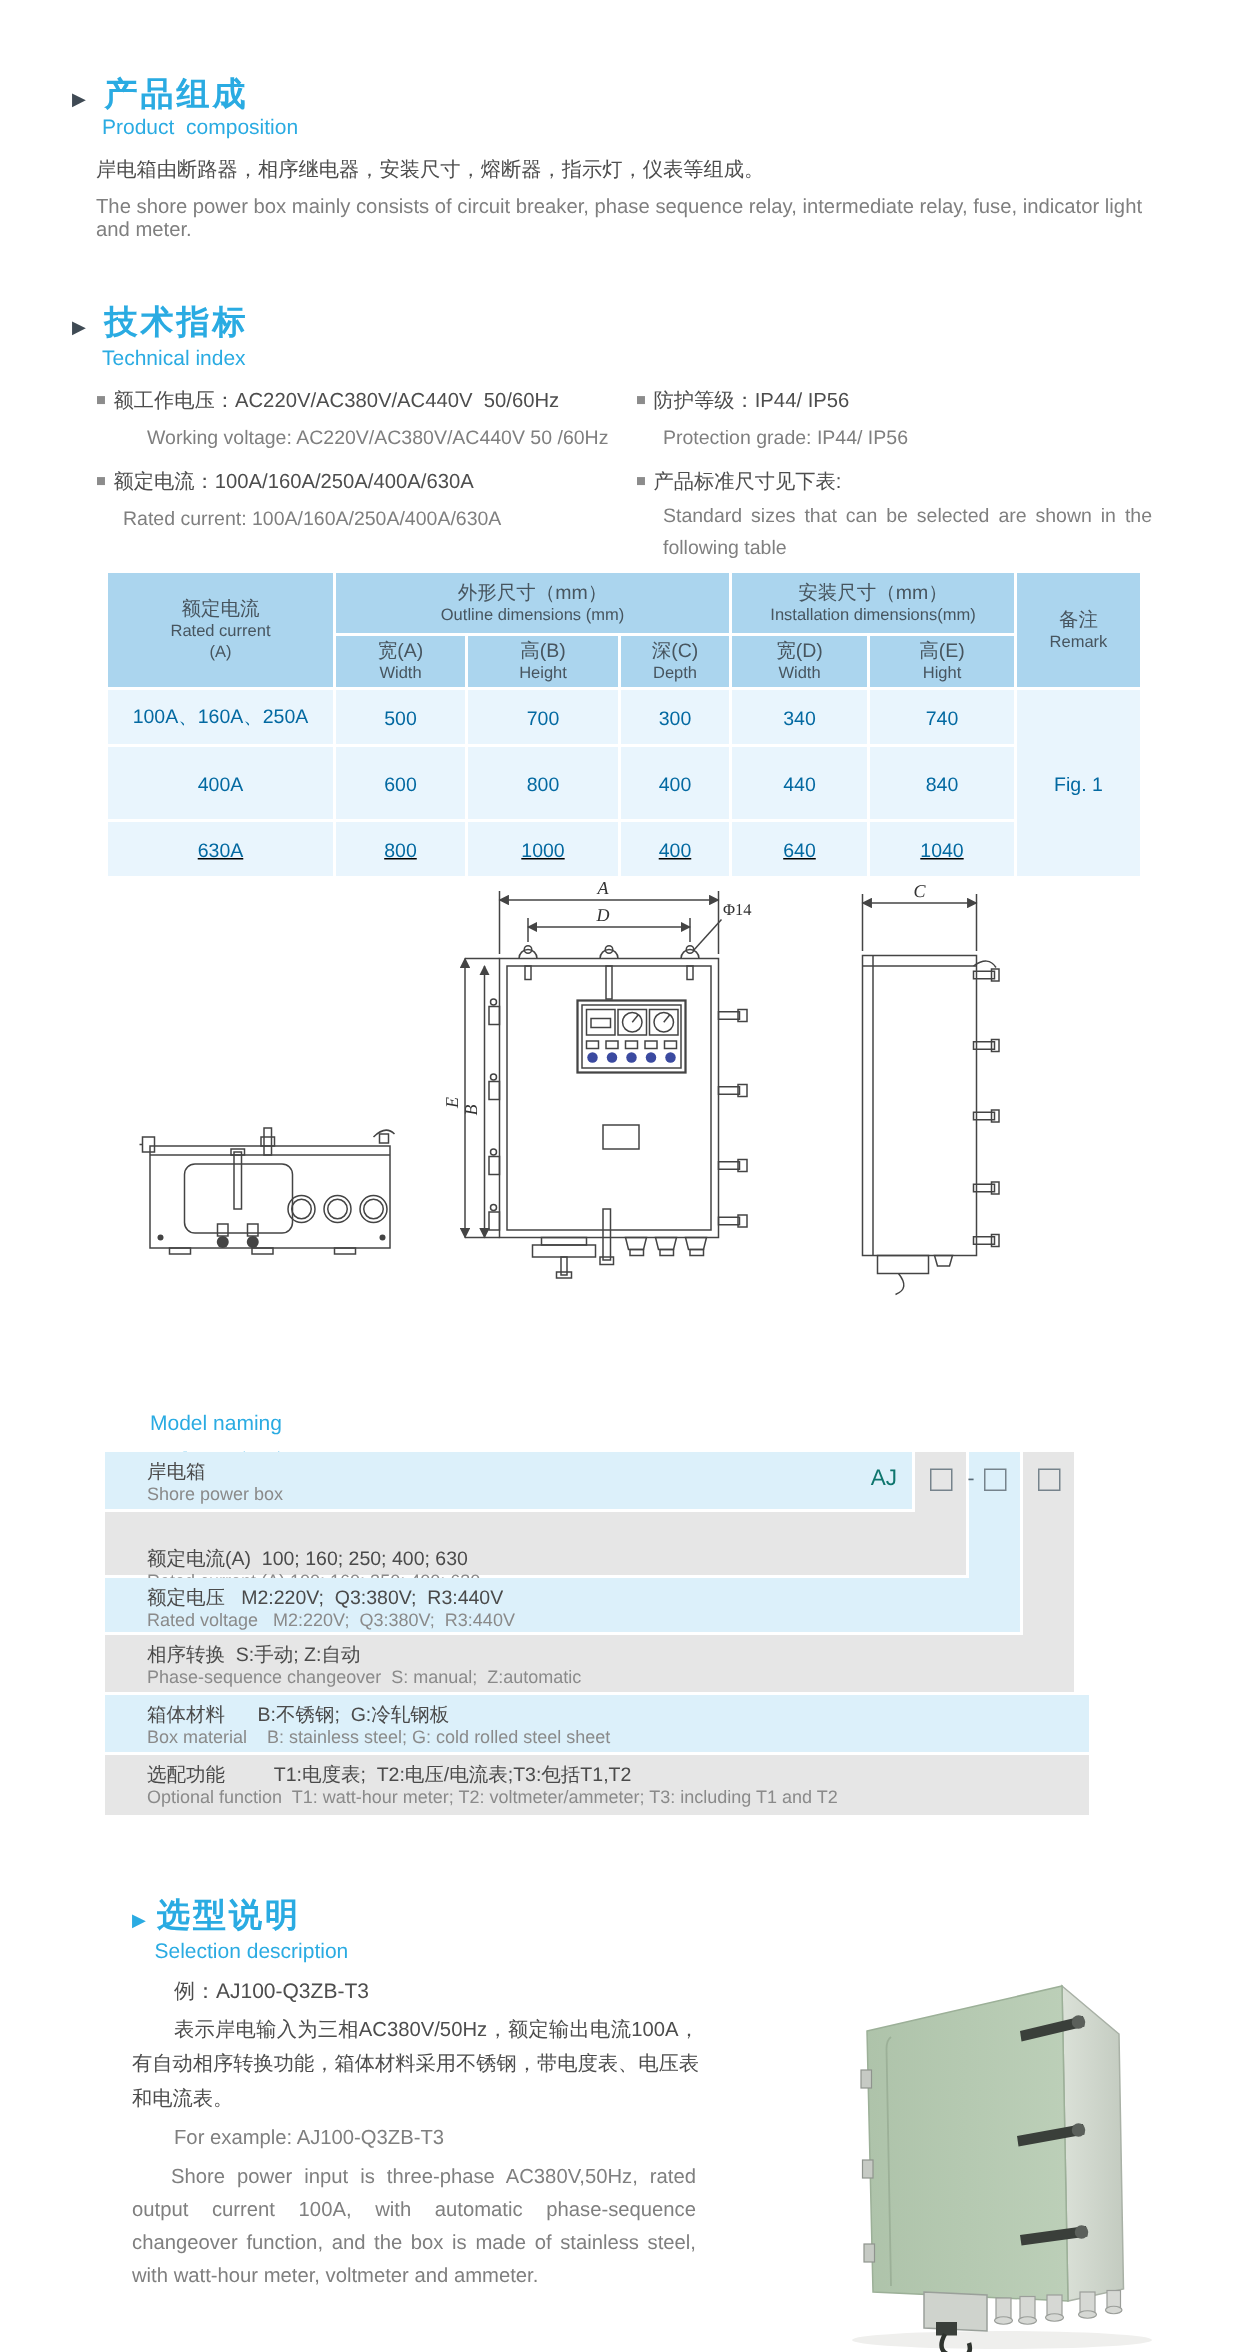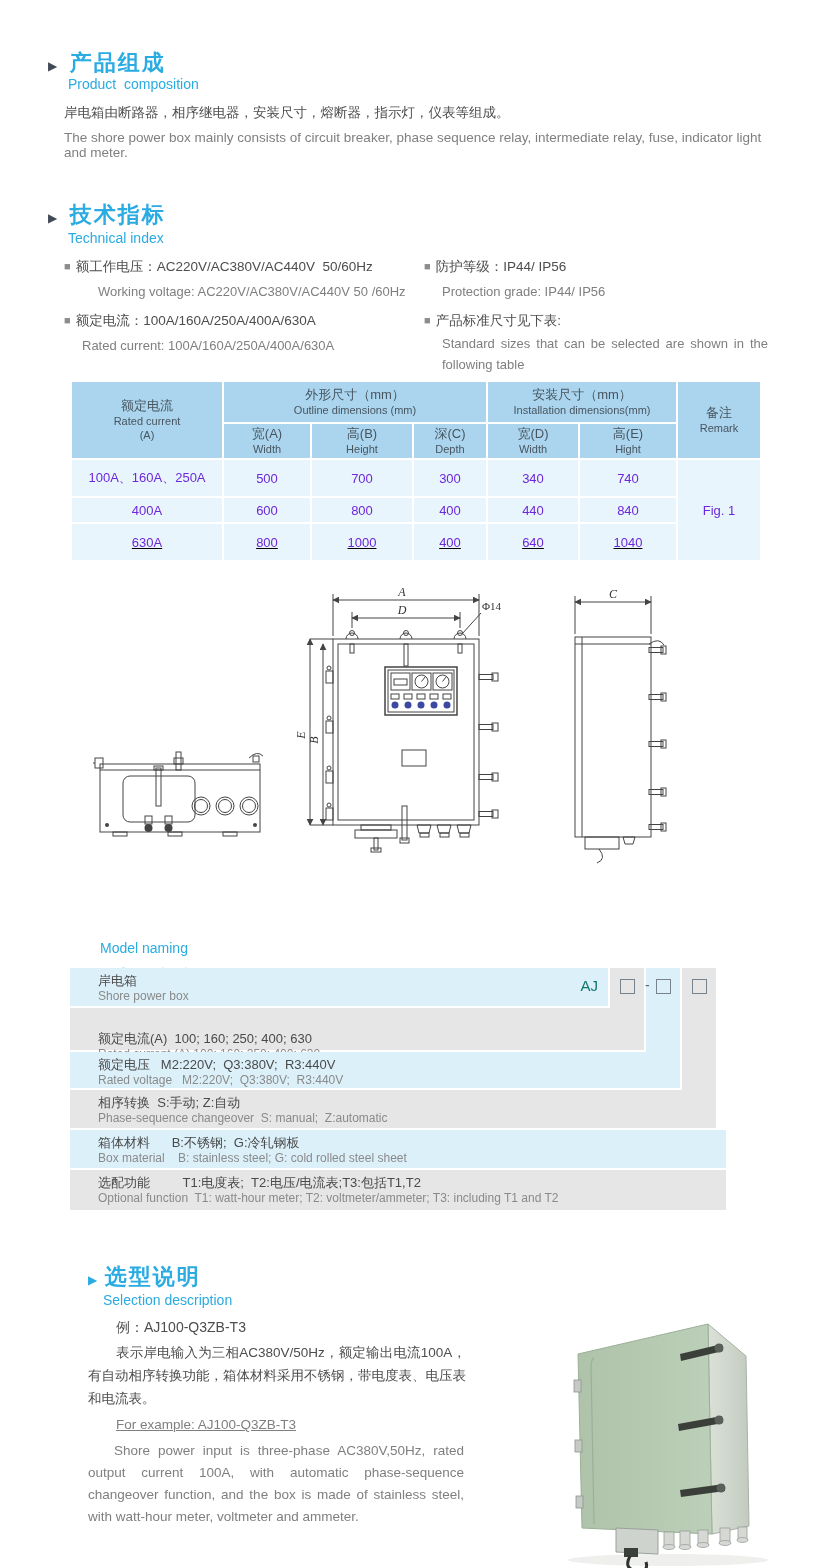--- a/index.html
+++ b/index.html
@@ -15,21 +15,21 @@
   .body-cn{font-size:13.5px;color:#4d4d4d;}
   .body-en{font-size:13.5px;color:#7f7f7f;}
   .bullet{font-size:11px;color:#8c8c8c;margin-right:5px;vertical-align:1px;}
   .spec-cn{font-size:13.5px;color:#4d4d4d;white-space:pre;}
   .spec-en{font-size:13px;color:#7f7f7f;white-space:pre;}
   .spec-en.wrap{white-space:normal;text-align:justify;line-height:21px;}
   
   table.dims{border-collapse:separate;border-spacing:2px;table-layout:fixed;}
   table.dims td{text-align:center;vertical-align:middle;padding:0;}
   td.th{background:#abd5ee;color:#47555f;}
-  td.td{background:#e9f5fd;color:#6d28d9;font-size:13px;}
+  td.td{background:#e9f5fd;color:#0369a1;font-size:13px;}
   .th .cn{font-size:13px;line-height:16px;}
   .th .en{font-size:11px;line-height:14px;}
   
   .nrow{position:absolute;left:0;padding:4px 0 0 28px;box-sizing:border-box;}
   .nblue{background:#dcf0fa;}
   .ngray{background:#e6e6e6;}
   .ncol{position:absolute;top:0;width:34px;}
   .n-cn{font-size:13px;color:#4a4a4a;line-height:17px;white-space:pre;}
   .n-en{font-size:12px;color:#8a8a8a;line-height:15px;white-space:pre;}
   .code-box{position:absolute;width:13px;height:13px;border:1px solid #76838c;top:11px;}
@@ -125,21 +125,21 @@
     </tr>
     <tr style="height:36px;">
       <td class="td">100A、160A、250A</td>
       <td class="td">500</td>
       <td class="td">700</td>
       <td class="td">300</td>
       <td class="td">340</td>
       <td class="td">740</td>
       <td class="td" rowspan="3">Fig. 1</td>
     </tr>
-    <tr style="height:24px;">
+    <tr style="height:48px;">
       <td class="td">400A</td>
       <td class="td">600</td>
       <td class="td">800</td>
       <td class="td">400</td>
       <td class="td">440</td>
       <td class="td">840</td>
     </tr>
     <tr style="height:36px;text-decoration:underline;">
       <td class="td">630A</td>
       <td class="td">800</td>
@@ -360,21 +360,21 @@
   </div>
 
   <div class="abs" style="left:88px;top:1266px;">
     <span class="tri blue">▶</span>
     <span class="h-cn" style="margin-left:3px;">选型说明</span>
   </div>
   <div class="abs h-en" style="left:103px;top:1293px;">Selection description</div>
 
   <div class="abs sel-example-cn" style="left:116px;top:1319px;">例：AJ100-Q3ZB-T3</div>
   <div class="abs sel-body-cn" style="left:88px;top:1341px;width:378px;">表示岸电输入为三相AC380V/50Hz，额定输出电流100A，有自动相序转换功能，箱体材料采用不锈钢，带电度表、电压表和电流表。</div>
-  <div class="abs sel-example-en" style="left:116px;top:1417px;text-decoration:underline;">For example: AJ100-Q3ZB-T3</div>
+  <div class="abs sel-example-en" style="left:116px;top:1417px;">For example: AJ100-Q3ZB-T3</div>
   <div class="abs sel-body-en" style="left:88px;top:1440px;width:376px;">Shore power input is three-phase AC380V,50Hz, rated output current 100A, with automatic phase-sequence changeover function, and the box is made of stainless steel, with watt-hour meter, voltmeter and ammeter.</div>
 
   <svg class="abs" style="left:538px;top:1292px;" width="265" height="276" viewBox="0 0 265 276">
     <defs>
       <linearGradient id="sideg" x1="0" y1="0" x2="1" y2="0">
         <stop offset="0" stop-color="#dbe1d8"></stop>
         <stop offset="1" stop-color="#c3cbc0"></stop>
       </linearGradient>
       <linearGradient id="frontg" x1="0" y1="0" x2="1" y2="0">
         <stop offset="0" stop-color="#aec3aa"></stop>

